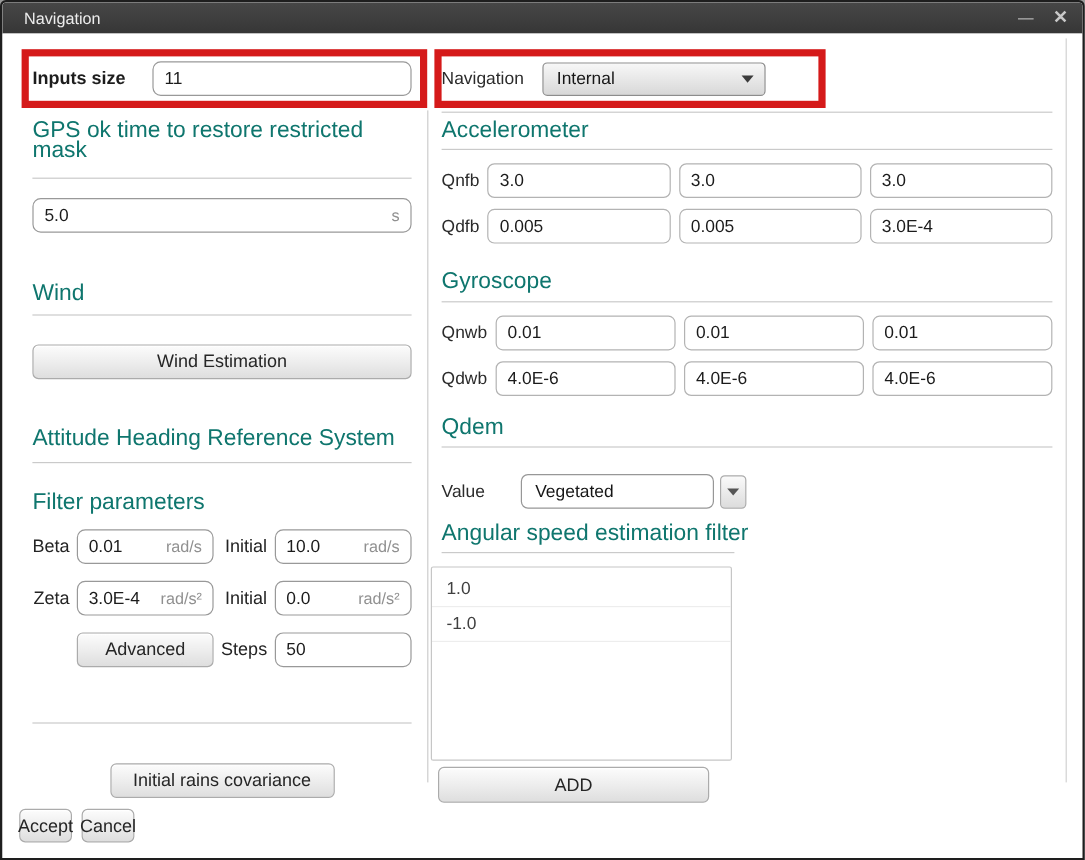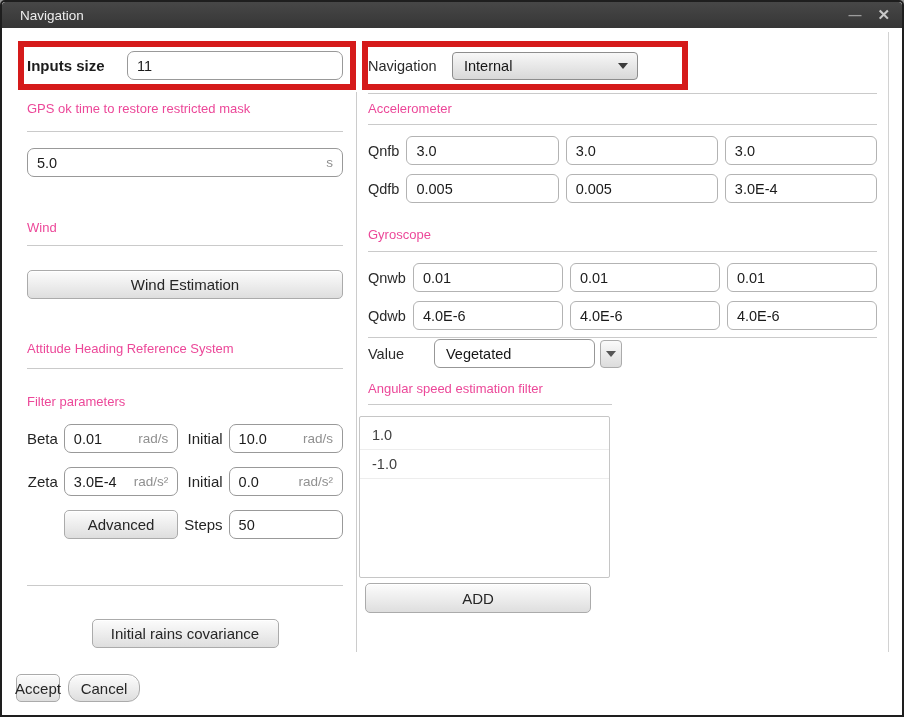--- a/index.html
+++ b/index.html
@@ -28,21 +28,21 @@
   .left-col  { position:absolute; left:25px; top:0;  width:316px; }
   .right-col { position:absolute; left:366px; top:0; width:509px; }
   .v-divider { position:absolute; left:354px; top:64px; width:1px; height:560px; background:#cccccc; }
   .v-edge    { position:absolute; left:886px; top:4px;  width:1px; height:620px; background:#d2d2d2; }
 
   
   .hl { position:absolute; border:6px solid #d51a1a; background:transparent; pointer-events:none; }
   .hl-1 { left:16px; top:13px; width:338px; height:49px; }
   .hl-2 { left:360px; top:13px; width:326px; height:49px; }
 
-  .sec-header { font-size:13px; color:#ec4899; line-height:17px; }
+  .sec-header { font-size:19px; color:#0f766e; line-height:17px; }
   .sep { border:none; border-top:1px solid #cacaca; height:0; }
   .sep.short { width:244px; margin-right:auto; }
 
   
   .tfield {
     height:29px; border:1px solid #999; border-radius:7px; background:#fff;
     display:flex; align-items:center; padding:0 9px; overflow:hidden;
   }
   .tfield input {
     border:none; outline:none; background:transparent; flex:1; min-width:0;
@@ -112,38 +112,38 @@
   .nav-row .lbl { width:84px; font-size:14.5px; color:#2b2b2b; }
 
   .sensor-grid {
     display:grid; grid-template-columns:max-content 1fr 1fr 1fr;
     column-gap:7px; row-gap:9px; align-items:center;
     font-size:14.5px; color:#2b2b2b;
   }
   .sensor-grid .slabel { justify-self:end; }
   .sensor-grid .tfield { border-color:#b3b3b3; border-radius:6px; }
 
-  .value-row { margin-top:1px; display:flex; align-items:center; height:29px; }
+  .value-row { margin-top:22px; display:flex; align-items:center; height:29px; }
   .value-row .lbl { width:66px; font-size:14.5px; color:#2b2b2b; }
 
   .listbox {
     margin-top:11px; margin-left:-9px; width:251px; height:162px;
     background:#fff; border:1px solid #c6c6c6; border-radius:2px;
     overflow:hidden; padding-top:4px;
   }
   .list-item {
     height:29px; line-height:29px; padding:0 12px;
     font-size:14.5px; color:#404040; border-bottom:1px solid #ededed;
   }
   .btn-add { margin-top:5px; margin-left:-3px; width:226px; height:30px; }
 
   
   .footer { position:absolute; left:14px; top:646px; display:flex; gap:8px; }
   .btn-accept { width:44px; height:28px; }
-  .btn-cancel { width:72px; height:28px;border-radius:12px; }
+  .btn-cancel { width:44px; height:28px; }
 </style>
 </head>
 <body>
 
 <div class="window">
 
   <div class="titlebar">
     <span class="title">Navigation</span>
     <span class="tb-icon min-glyph">—</span>
     <span class="tb-icon close-glyph">✕</span>
@@ -279,20 +279,21 @@
             <input value="4.0E-6" style="">
           </div>
         <div class="tfield">
             <input value="4.0E-6" style="">
           </div>
         <div class="tfield">
             <input value="4.0E-6" style="">
           </div>
       </div>
 
+      <div class="sec-header" style="margin-top:18px;">Qdem</div>
       <hr class="sep" style="margin-top:7px;">
 
       <div class="value-row">
         <span class="lbl">Value</span>
         <div class="combo2">
           <div class="combo2-main">Vegetated</div>
           <div class="combo2-btn">
             <span class="arrow-down"></span>
           </div>
         </div>

